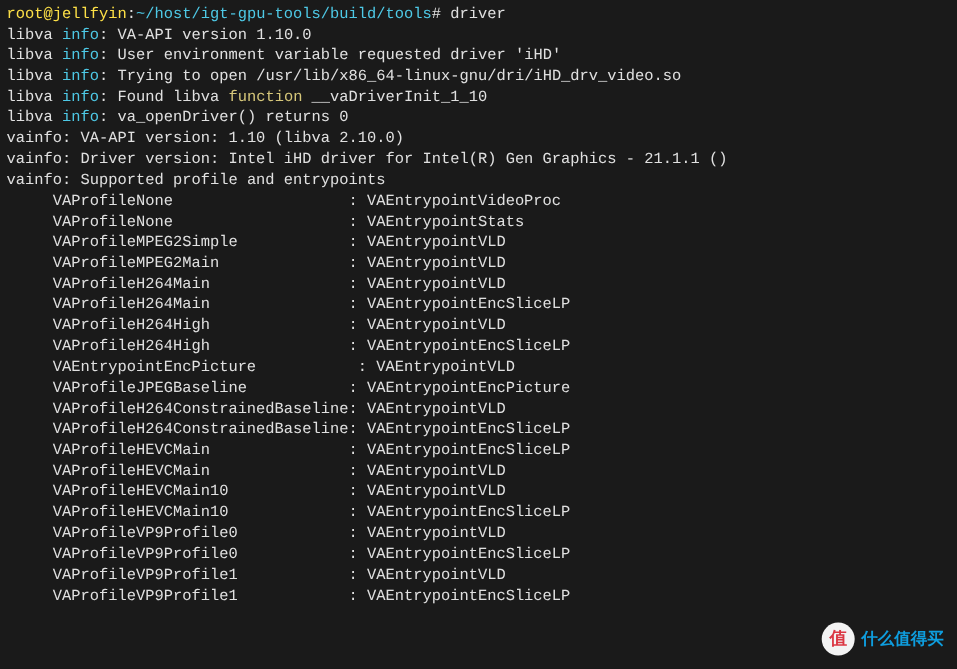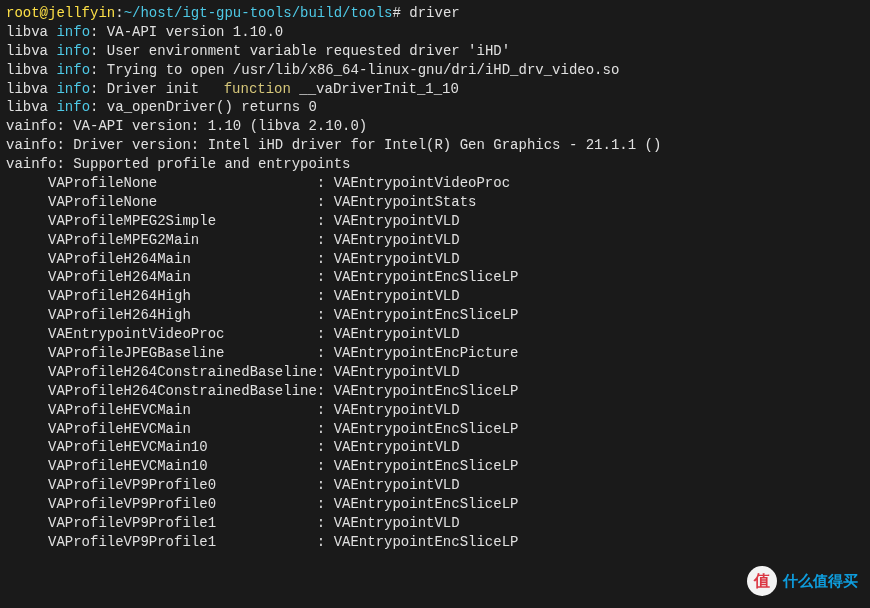--- a/index.html
+++ b/index.html
@@ -18,21 +18,21 @@
       overflow: hidden;
       position: relative;
       padding: 4px 6px;
     }
     .line {
       white-space: pre;
     }
     .green { color: #fde047; }
     .cyan { color: #4ec9e6; }
     .white { color: #e0e0e0; }
-    .yellow { color: #d6c77a; margin-left: 16px; }
+    .yellow { color: #d6c77a; }
     .profile-line {
       white-space: pre;
       padding-left: 5ch;
     }
     .watermark {
       position: absolute;
       right: 12px;
       bottom: 12px;
       display: flex;
       align-items: center;
@@ -61,42 +61,42 @@
   </style>
 </head>
 <body>
 
 <div>
   <div class="line"><span class="green">root@jellfyin</span><span class="white">:</span><span class="cyan">~/host/igt-gpu-tools/build/tools</span><span class="white">#</span><span class="white"> driver</span></div>
 
   <div class="line"><span>libva </span><span class="cyan">info</span><span>: </span><span>VA-API version 1.10.0</span></div>
   <div class="line"><span>libva </span><span class="cyan">info</span><span>: </span><span>User environment variable requested driver 'iHD'</span></div>
   <div class="line"><span>libva </span><span class="cyan">info</span><span>: </span><span>Trying to open /usr/lib/x86_64-linux-gnu/dri/iHD_drv_video.so</span></div>
-  <div class="line"><span>libva </span><span class="cyan">info</span><span>: </span><span>Driver init </span><span class="yellow">function</span><span> __vaDriverInit_1_10</span></div>
+  <div class="line"><span>libva </span><span class="cyan">info</span><span>: </span><span>Found libva </span><span class="yellow">function</span><span> __vaDriverInit_1_10</span></div>
   <div class="line"><span>libva </span><span class="cyan">info</span><span>: </span><span>va_openDriver() returns 0</span></div>
 
   <div class="line">vainfo: VA-API version: 1.10 (libva 2.10.0)</div>
   <div class="line">vainfo: Driver version: Intel iHD driver for Intel(R) Gen Graphics - 21.1.1 ()</div>
   <div class="line">vainfo: Supported profile and entrypoints</div>
 
   <div id="profiles">
       <div class="profile-line">VAProfileNone                   : VAEntrypointVideoProc</div>
       <div class="profile-line">VAProfileNone                   : VAEntrypointStats</div>
       <div class="profile-line">VAProfileMPEG2Simple            : VAEntrypointVLD</div>
       <div class="profile-line">VAProfileMPEG2Main              : VAEntrypointVLD</div>
       <div class="profile-line">VAProfileH264Main               : VAEntrypointVLD</div>
       <div class="profile-line">VAProfileH264Main               : VAEntrypointEncSliceLP</div>
       <div class="profile-line">VAProfileH264High               : VAEntrypointVLD</div>
       <div class="profile-line">VAProfileH264High               : VAEntrypointEncSliceLP</div>
-      <div class="profile-line">VAEntrypointVideoProc           : VAEntrypointVLD</div>
+      <div class="profile-line">VAEntrypointEncPicture           : VAEntrypointVLD</div>
       <div class="profile-line">VAProfileJPEGBaseline           : VAEntrypointEncPicture</div>
       <div class="profile-line">VAProfileH264ConstrainedBaseline: VAEntrypointVLD</div>
       <div class="profile-line">VAProfileH264ConstrainedBaseline: VAEntrypointEncSliceLP</div>
+      <div class="profile-line">VAProfileHEVCMain               : VAEntrypointEncSliceLP</div>
       <div class="profile-line">VAProfileHEVCMain               : VAEntrypointVLD</div>
-      <div class="profile-line">VAProfileHEVCMain               : VAEntrypointEncSliceLP</div>
       <div class="profile-line">VAProfileHEVCMain10             : VAEntrypointVLD</div>
       <div class="profile-line">VAProfileHEVCMain10             : VAEntrypointEncSliceLP</div>
       <div class="profile-line">VAProfileVP9Profile0            : VAEntrypointVLD</div>
       <div class="profile-line">VAProfileVP9Profile0            : VAEntrypointEncSliceLP</div>
       <div class="profile-line">VAProfileVP9Profile1            : VAEntrypointVLD</div>
       <div class="profile-line">VAProfileVP9Profile1            : VAEntrypointEncSliceLP</div>
     </div>
 </div>
 
 <div class="watermark">

